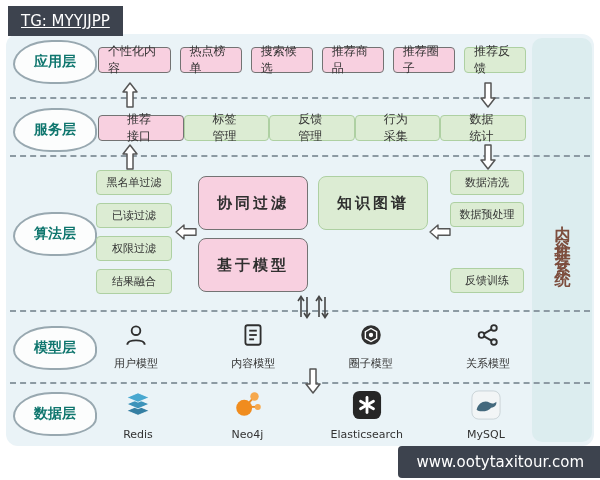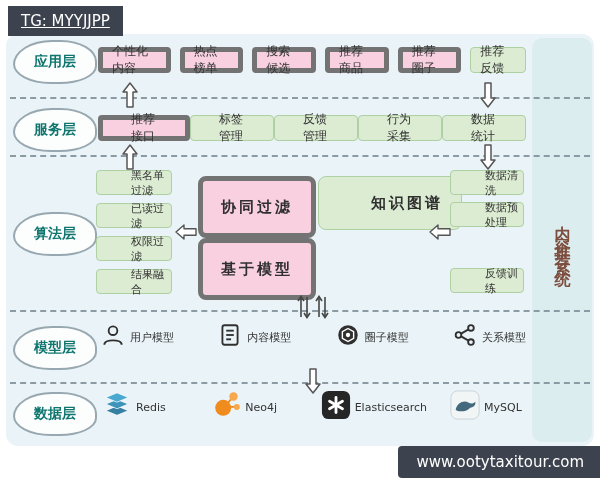--- a/index.html
+++ b/index.html
@@ -14,38 +14,38 @@
   .side-title { writing-mode:vertical-rl; font-size:16px; font-weight:bold;
     letter-spacing:9px; color:#7d4e3e; }
   .sep { position:absolute; left:10px; width:580px; height:0;
     border-top:2px dashed #8c9aa3; }
   .cloud { position:absolute; left:13px; width:80px; height:40px; background:#fcfdfd;
     border:2px solid #98a8b0; border-radius:52% 48% 50% 50% / 62% 55% 45% 50%;
     display:flex; align-items:center; justify-content:center;
     font-size:14px; font-weight:bold; color:#0f766e; }
   .box { display:flex; align-items:center; justify-content:center; border-radius:4px;
     color:#333; box-sizing:border-box; font-size:12px; }
-  .pink { background:#f8d0e0; border:5px solid #737373; }
-  .green { background:#dcecd3; border:1px solid #aed0a2;padding-left:34px; }
+  .pink { background:#f8d0e0; border:1px solid #737373; }
+  .green { background:#dcecd3; border:1px solid #aed0a2; }
   .row-app { position:absolute; left:98px; top:46px; width:428px; height:28px;
     display:flex; gap:9px; align-items:center; }
   .row-app .box { height:26px; padding:0 9px; }
   .row-app .last { margin-left:auto; }
   .row-service { position:absolute; left:98px; top:114px; width:428px; height:28px;
     display:flex; justify-content:space-between; align-items:center; }
   .row-service .box { height:26px; padding:0 28px; }
   .sm { position:absolute; width:76px; height:25px; font-size:11px; }
   .big { position:absolute; width:108px; height:52px; font-size:15px; font-weight:600;
     letter-spacing:3px; border-radius:8px; display:flex; align-items:center; justify-content:center; }
   .arrow { position:absolute; line-height:0; }
   .row-model { position:absolute; left:100px; top:322px; width:424px;
     display:flex; justify-content:space-between; }
   .row-data { position:absolute; left:102px; top:390px; width:420px;
     display:flex; justify-content:space-between; }
-  .icon-item { display:flex; align-items:center; gap:4px; }
+  .icon-item { display:flex; flex-direction:column; align-items:center; gap:4px; }
   .row-model .icon-item { width:72px; }
   .row-data .icon-item { width:72px; }
   .row-data .wide { width:92px; }
   .icon-item .cap { font-size:11px; color:#333; white-space:nowrap; }
   .badge-tl { position:absolute; left:8px; top:6px; background:#3d434e; color:#fff;
     font-size:15px; padding:6px 13px; border-radius:0;text-decoration:underline; }
   .badge-br { position:absolute; right:0; bottom:2px; background:#3d434e; color:#fff;
     font-size:15px; padding:7px 16px 7px 18px; border-radius:4px 0 0 4px; }
 </style>
 </head>

